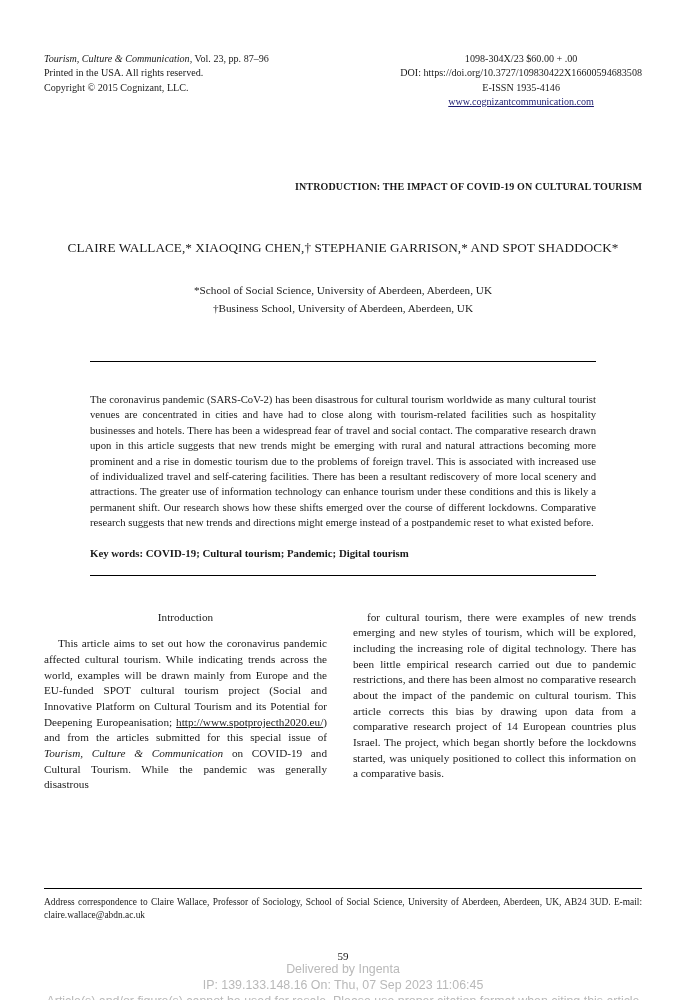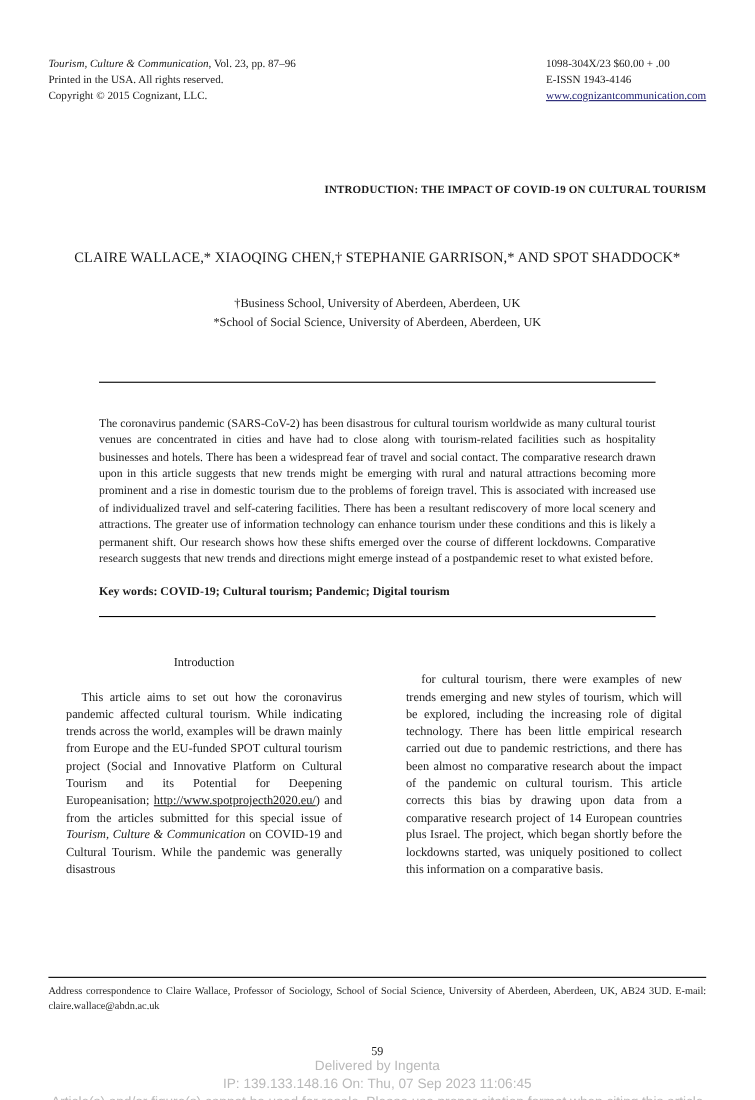--- a/index.html
+++ b/index.html
@@ -26,21 +26,21 @@
 
   
   .header {
     display: flex;
     justify-content: space-between;
     align-items: flex-start;
     font-size: 10.1px;
     line-height: 1.42;
   }
   .header-left { text-align: left; }
-  .header-right { text-align: left; }
+  .header-right { text-align: center; }
   .header em { font-style: italic; }
   .header .link {
     color: #1a1a6e;
     text-decoration: underline;
   }
 
   
   .title {
     margin-top: 72px;
     text-align: right;
@@ -93,21 +93,21 @@
     line-height: 1.40;
   }
   .col {
     width: 283px;
     text-align: justify;
   }
   .section-head {
     text-align: center;
     margin-bottom: 11px;
   }
-  .col p { margin: 16px; text-indent: 14px; }
+  .col p { margin: 0; text-indent: 14px; }
   .col p.first { text-indent: 14px; }
   .col em { font-style: italic; }
   .col .ulink { text-decoration: underline; }
 
   
   .footnote-wrap {
     position: absolute;
     left: 44px;
     right: 44px;
     top: 888px;
@@ -153,32 +153,33 @@
 <div class="page">
 
   <div class="header">
     <div class="header-left">
       <div><em>Tourism, Culture &amp; Communication</em><span>, Vol. 23, pp. 87–96</span></div>
       <div>Printed in the USA. All rights reserved.</div>
       <div>Copyright © 2015 Cognizant, LLC.</div>
     </div>
     <div class="header-right">
       <div>1098-304X/23 $60.00 + .00</div>
-      <div>E-ISSN 1943-4146</div>
+      <div>DOI: https://doi.org/10.3727/109830422X16600594683508</div>
+      <div>E-ISSN 1935-4146</div>
       <div class="link">www.cognizantcommunication.com</div>
     </div>
   </div>
 
   <div class="title">INTRODUCTION: THE IMPACT OF COVID-19 ON CULTURAL TOURISM</div>
 
   <div class="authors">CLAIRE WALLACE,* XIAOQING CHEN,† STEPHANIE GARRISON,* AND SPOT SHADDOCK*</div>
 
   <div class="affil">
+    <div>*School of Social Science, University of Aberdeen, Aberdeen, UK</div>
     <div>†Business School, University of Aberdeen, Aberdeen, UK</div>
-    <div>*School of Social Science, University of Aberdeen, Aberdeen, UK</div>
   </div>
 
   <div class="abstract-wrap">
     <div class="abstract">The coronavirus pandemic (SARS-CoV-2) has been disastrous for cultural tourism worldwide as many cultural tourist venues are concentrated in cities and have had to close along with tourism-related facilities such as hospitality businesses and hotels. There has been a widespread fear of travel and social contact. The comparative research drawn upon in this article suggests that new trends might be emerging with rural and natural attractions becoming more prominent and a rise in domestic tourism due to the problems of foreign travel. This is associated with increased use of individualized travel and self-catering facilities. There has been a resultant rediscovery of more local scenery and attractions. The greater use of information technology can enhance tourism under these conditions and this is likely a permanent shift. Our research shows how these shifts emerged over the course of different lockdowns. Comparative research suggests that new trends and directions might emerge instead of a postpandemic reset to what existed before.</div>
     <div class="keywords">Key words: COVID-19; Cultural tourism; Pandemic; Digital tourism</div>
   </div>
 
   <div class="body-wrap">
     <div class="col">
       <div class="section-head">Introduction</div>

